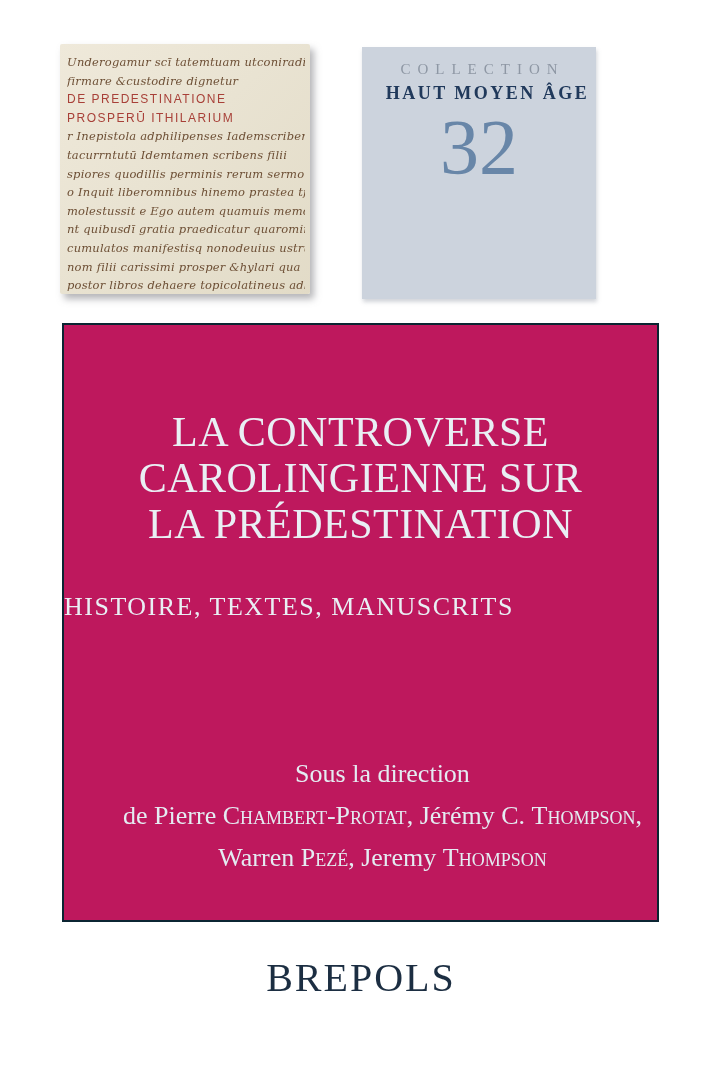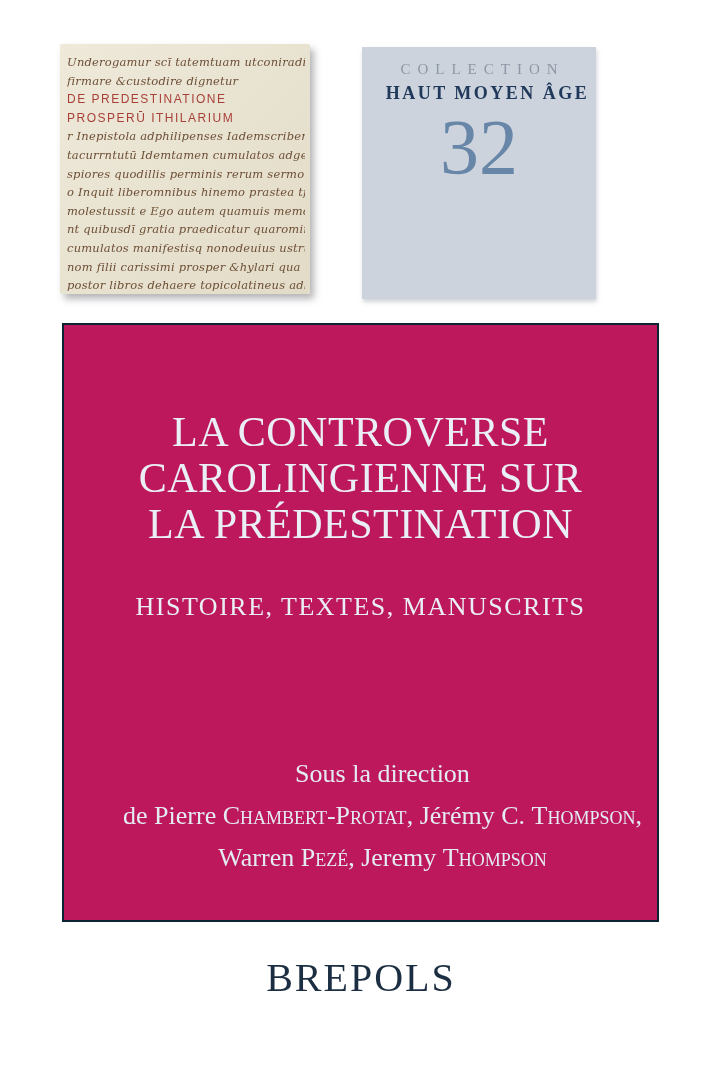--- a/index.html
+++ b/index.html
@@ -69,21 +69,20 @@
   }
   .title-block{
     position:absolute;left:0;right:0;top:84px;
     text-align:center;
     color:#e9eff4;
     font-size:42px;line-height:46px;
     letter-spacing:0.5px;
   }
   .subtitle{
     position:absolute;left:0;right:0;top:266px;
-    text-align:center;
     color:#e9eff4;
     font-size:26px;line-height:32px;
     letter-spacing:1.5px;
   }
   .editors{
     position:absolute;left:0;right:0;top:428px;
     text-align:center;
     color:#e4ecf2;
     font-size:26px;line-height:42px;padding-left:44px;
   }
@@ -102,21 +101,21 @@
 <body>
 
 <div class="cover">
 
   <div class="manuscript">
     <div class="ms-line">Underogamur scī tatemtuam utconiradig</div>
     <div class="ms-line">firmare &amp;custodire dignetur</div>
     <div class="ms-line rubric">DE PREDESTINATIONE</div>
     <div class="ms-line rubric">PROSPERŪ ITHILARIUM</div>
     <div class="ms-line">r Inepistola adphilipenses Iademscribere</div>
-    <div class="ms-line">tacurrntutū Idemtamen cumulatos adge</div>
+    <div class="ms-line">tacurrntutū Idemtamen scribens filii</div>
     <div class="ms-line">spiores quodillis perminis rerum sermonis</div>
     <div class="ms-line">o Inquit liberomnibus hinemo prastea tfian</div>
     <div class="ms-line">molestussit e Ego autem quamuis memoleste</div>
     <div class="ms-line">nt quibusdī gratia praedicatur quarominimo</div>
     <div class="ms-line">cumulatos manifestisq nonodeuius ustrum</div>
     <div class="ms-line">nom filii carissimi prosper &amp;hylari qua</div>
     <div class="ms-line">postor libros dehaere topicolatineus adhuc</div>
   </div>
 
   <div class="collection-box">

